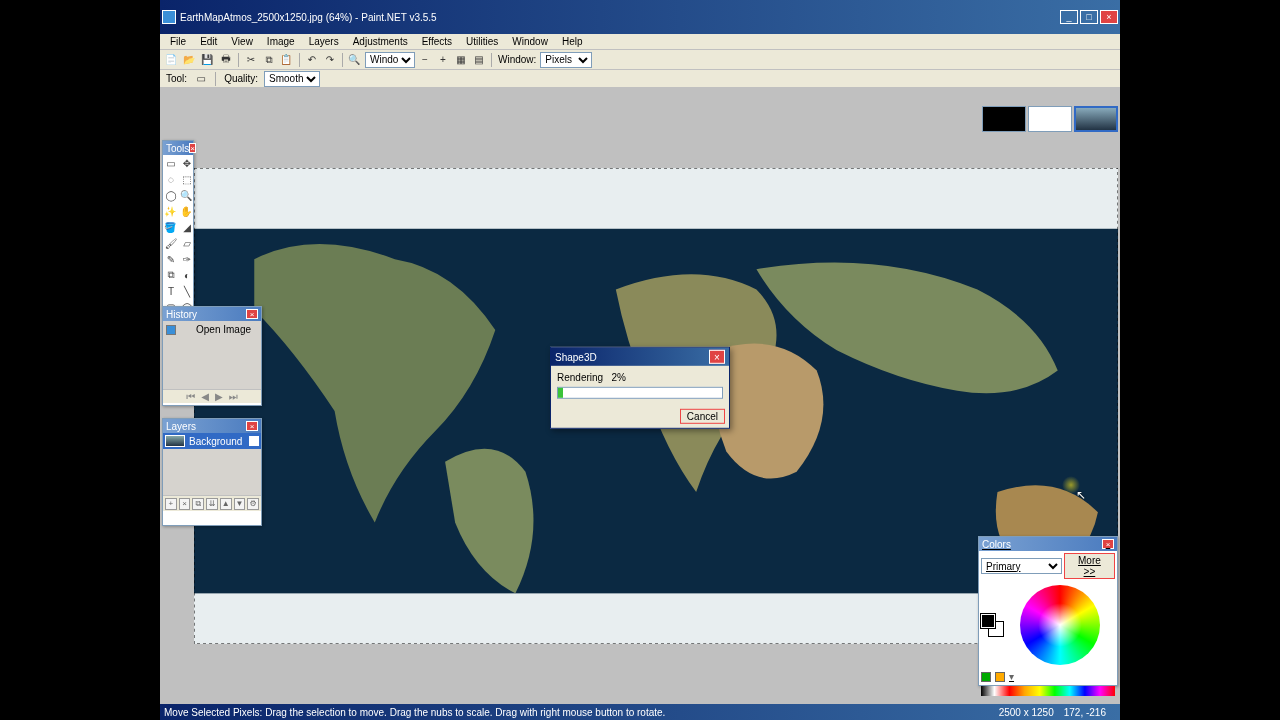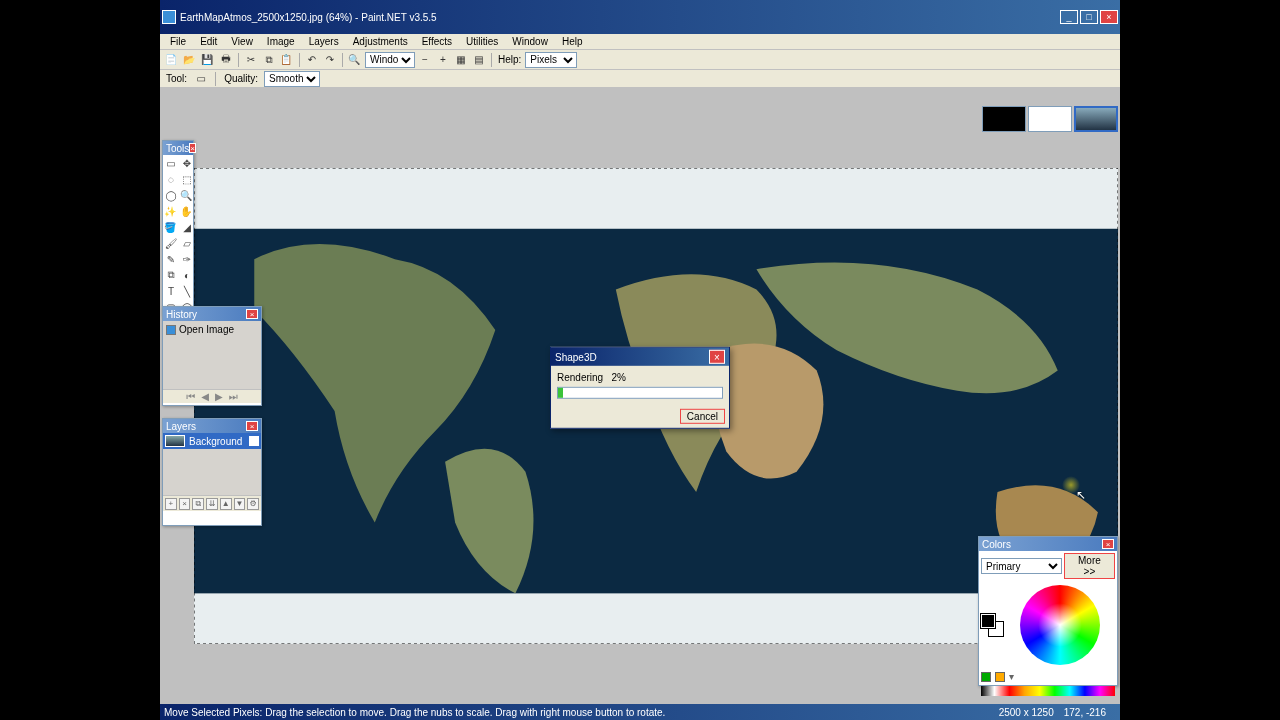--- a/index.html
+++ b/index.html
@@ -33,31 +33,31 @@
   .statusbar .spacer{ flex:1;}
   
   .panel { position:absolute; background:#ffffff; border:1px solid #7f9db9; box-shadow:1px 1px 3px rgba(0,0,0,.3);}
   .panel .phead { height:14px; background:linear-gradient(to right,#7aa1d2,#4a7bbf); color:#fff; display:flex; align-items:center; padding:0 3px; justify-content:space-between;}
   .panel .phead .pc { width:12px; height:10px; background:#e04343; border:1px solid #fff; display:flex; align-items:center; justify-content:center; font-size:8px;}
   .tools-panel { left:2px; top:52px; width:32px; }
   .tools-grid{ display:grid; grid-template-columns:16px 16px; }
   .tool{ width:16px; height:16px; display:flex; align-items:center; justify-content:center; font-size:10px; border:1px solid transparent; color:#444;}
   .history-panel { left:2px; top:218px; width:100px; height:100px; }
   .history-body{ padding:2px; font-size:10px; background:#d6d3ce; height:68px;}
-  .hist-item{ display:flex; align-items:center; gap:3px; padding:1px;}
+  .hist-item{ display:flex; align-items:center; gap:20px; padding:1px;}
   .hist-item .hi{ width:10px; height:10px; background:#3a8fd8; border:1px solid #777;}
   .hist-nav{ height:14px; display:flex; align-items:center; justify-content:center; gap:6px; color:#888; font-size:9px; background:#ece9d8; border-top:1px solid #c0c0c0;}
   .layers-panel { left:2px; top:330px; width:100px; height:108px;}
   .layer-item{ display:flex; align-items:center; gap:4px; padding:2px; background:#316ac5; color:#fff;}
   .layer-thumb{ width:20px; height:12px; background:linear-gradient(to bottom,#8aa,#234); border:1px solid #fff;}
   .layer-vis{ width:10px; height:10px; border:1px solid #fff; background:#fff; margin-left:auto;}
   .layer-body{ height:62px; background:#d6d3ce;}
   .layer-btns{ height:16px; display:flex; align-items:center; gap:2px; padding:0 2px; background:#ece9d8; border-top:1px solid #c0c0c0;}
   .lb{ width:12px; height:12px; border:1px solid #999; background:#f4f4f4; font-size:8px; display:flex; align-items:center; justify-content:center; color:#666;}
-  .colors-panel{ right:2px; bottom:18px; width:140px; height:150px;}
+  .colors-panel{ right:2px; bottom:18px; width:140px; height:150px;text-decoration:underline;}
   .colors-row{ display:flex; gap:2px; padding:2px; align-items:center;}
   .sw-pair{ position:relative; width:22px; height:22px;}
   .sw-pair .p1{position:absolute; left:0; top:0; width:14px; height:14px; background:#000; border:1px solid #fff; box-shadow:0 0 0 1px #000;}
   .sw-pair .p2{position:absolute; right:0; bottom:0; width:14px; height:14px; background:#fff; border:1px solid #fff; box-shadow:0 0 0 1px #000;}
   .wheel{ width:80px; height:80px; border-radius:50%; background:conic-gradient(red,yellow,lime,cyan,blue,magenta,red); position:relative; margin:2px auto;}
   .wheel::after{content:""; position:absolute; inset:18px; border-radius:50%; background:radial-gradient(circle,#fff 0%,transparent 70%);}
   .spectrum{ height:10px; margin:2px; background:linear-gradient(to right,#000,#fff 10%,red,orange,yellow,lime,cyan,blue,magenta,red);}
   .btn{ border:1px solid #ef4444; background:#ece9d8; padding:1px 6px; font-size:10px;}
   
   .dialog{ position:absolute; left:50%; top:50%; transform:translate(-50%,-60%); width:180px; background:#ece9d8; border:1px solid #0a246a; box-shadow:2px 2px 6px rgba(0,0,0,.4);}
@@ -118,21 +118,21 @@
     <div class="tbtn">↶</div>
     <div class="tbtn">↷</div>
     <div class="sep"></div>
     <div class="tbtn">🔍</div>
     <select class="sel" style="width:50px"><option>Window</option></select>
     <div class="tbtn">−</div>
     <div class="tbtn">+</div>
     <div class="tbtn">▦</div>
     <div class="tbtn">▤</div>
     <div class="sep"></div>
-    <span class="lbl">Help:</span>
+    <span class="lbl">Window:</span>
     <select class="sel" style="width:52px"><option>Pixels</option></select>
   </div>
 
   <div class="subtoolbar">
     <span class="lbl">Tool:</span>
     <div class="tbtn">▭</div>
     <div class="sep"></div>
     <span class="lbl">Quality:</span>
     <select class="sel" style="width:56px"><option>Smooth</option></select>
   </div>

